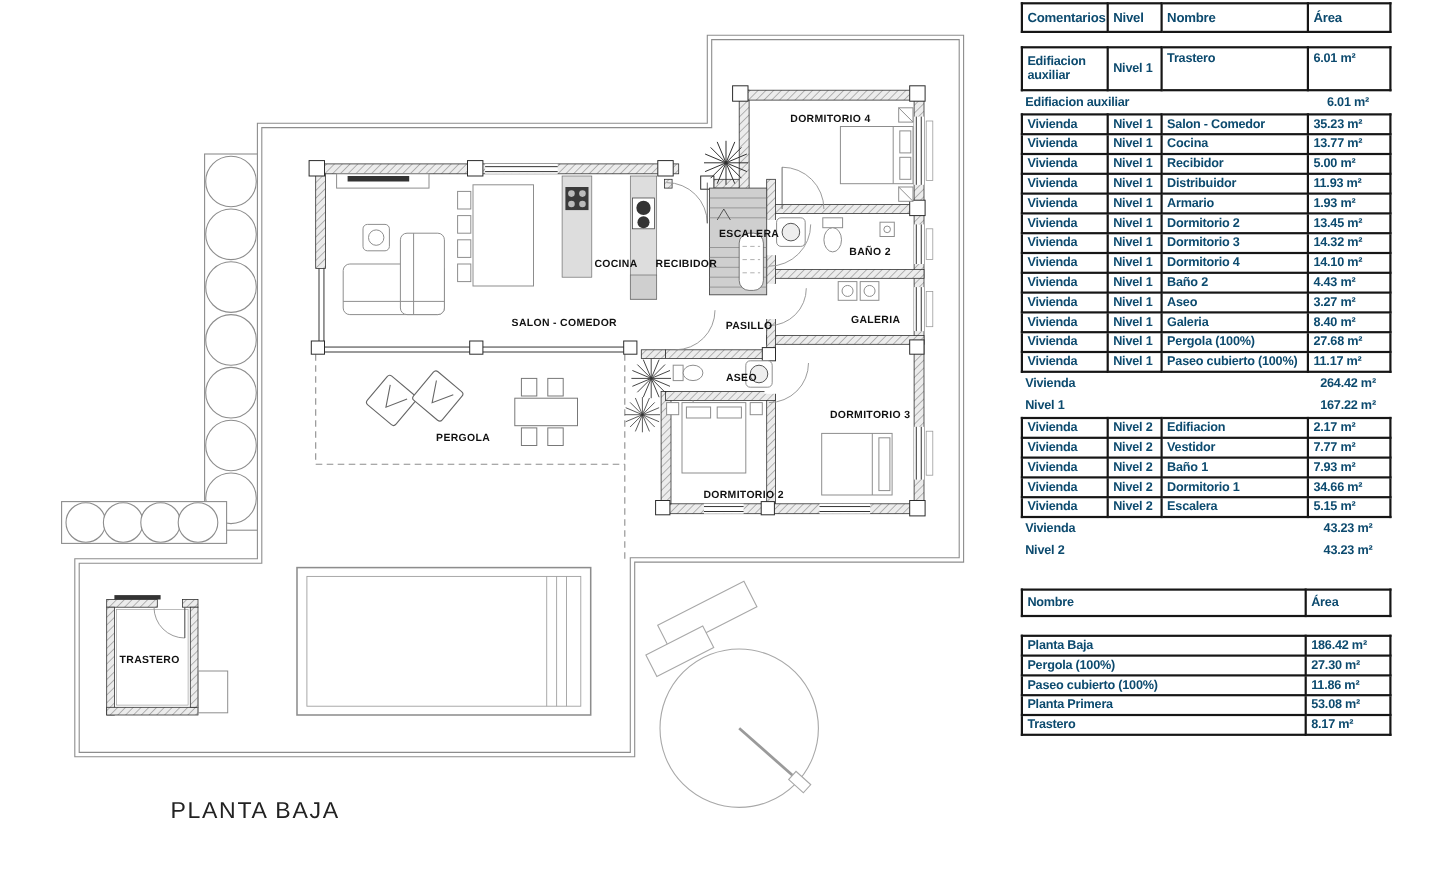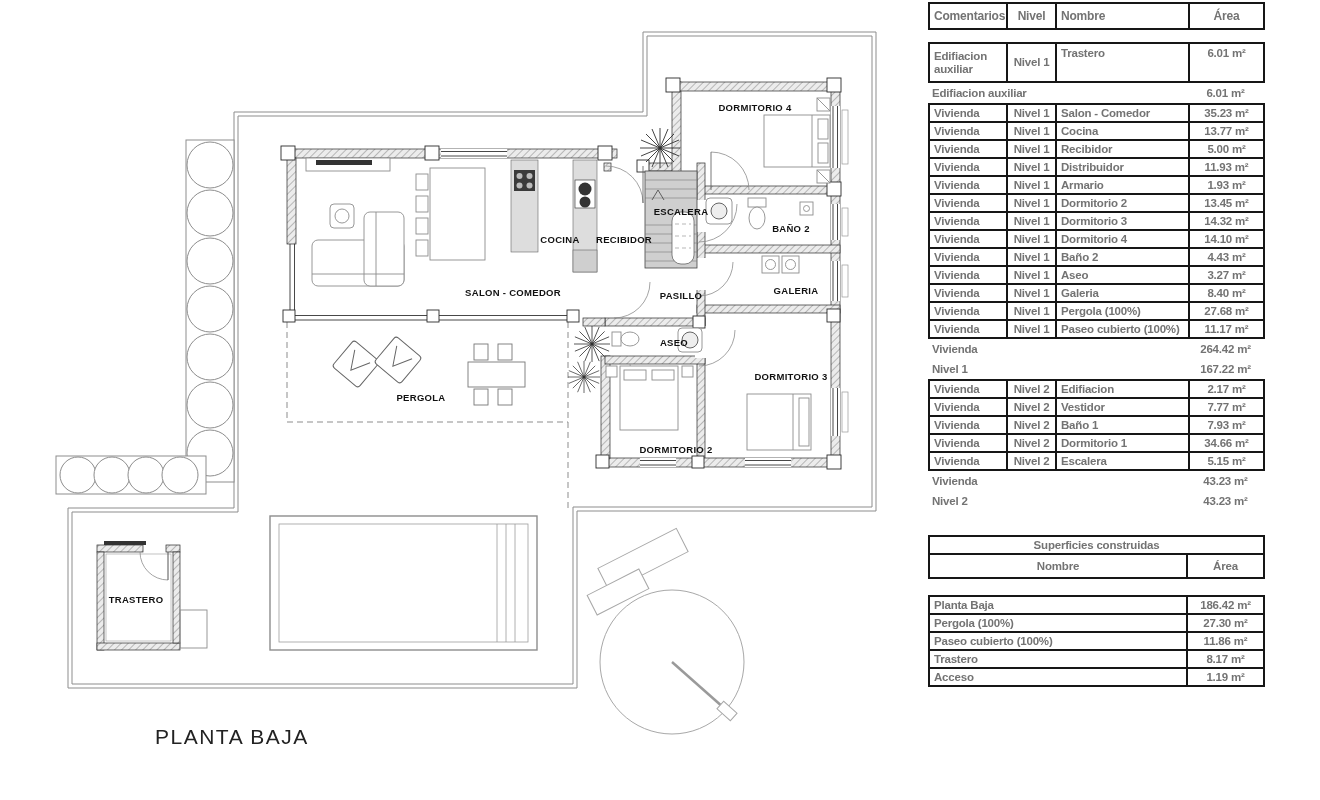--- a/index.html
+++ b/index.html
@@ -2,27 +2,27 @@
 <html><head>
 <meta charset="utf-8">
 <style>
   html,body{margin:0;padding:0;background:#fff;}
   .stage{position:relative;width:1320px;height:800px;background:#fff;overflow:hidden;
          font-family:"Liberation Sans",sans-serif;}
   svg text{font-family:"Liberation Sans",sans-serif;font-weight:bold;font-size:9.5px;
            fill:#111;letter-spacing:.3px;}
   svg text.big{font-size:21px;font-weight:normal;letter-spacing:1.5px;fill:#222;}
 
-  .rightpanel{position:absolute;left:928px;top:2px;width:335px;color:#737373;}
+  .rightpanel{position:absolute;left:928px;top:2px;width:335px;color:#0c4a6e;}
   table.g{border-collapse:collapse;width:335px;table-layout:fixed;}
   table.g td{border:2px solid #161616;font-size:11.5px;font-weight:bold;
              padding:0 4px;height:16px;line-height:1.05;letter-spacing:-0.2px;
              overflow:hidden;white-space:nowrap;}
   table.g tr.tall td{height:34px;white-space:normal;}
-  table.g td.c{text-align:center;}
+  table.g td.c{}
   table.hdr td{height:24px;font-size:12px;}
   .tgap{height:12px;}
   .sgap{height:16px;}
   .subrow{display:flex;height:20px;align-items:center;font-weight:bold;
           font-size:11.5px;letter-spacing:-0.2px;}
   .subrow .lbl{flex:0 0 256px;padding-left:4px;}
   .subrow .sv{flex:1;text-align:center;}
   .tbl2{margin-top:24px;}
   .title-cell{text-align:center;font-size:13.5px;height:26px;}
 </style>
@@ -517,23 +517,20 @@
   </div>
 
   <div class="tbl2">
     <table class="g">
           <colgroup>
             <col style="width:258px">
             <col style="width:77px">
           </colgroup>
       <tbody>
       <tr>
-        <td colspan="2" class="title-cell">Superficies construidas</td>
-      </tr>
-      <tr>
         <td class="c" style="height:22px">Nombre</td>
         <td class="c" style="height:22px">Área</td>
       </tr>
       </tbody>
     </table>
     <div class="sgap"></div>
     <table class="g">
           <colgroup>
             <col style="width:258px">
             <col style="width:77px">
@@ -545,25 +542,25 @@
             </tr>
       <tr>
               <td>Pergola (100%)</td>
               <td class="c">27.30 m²</td>
             </tr>
       <tr>
               <td>Paseo cubierto (100%)</td>
               <td class="c">11.86 m²</td>
             </tr>
       <tr>
+              <td>Planta Primera</td>
+              <td class="c">53.08 m²</td>
+            </tr>
+      <tr>
               <td>Trastero</td>
               <td class="c">8.17 m²</td>
-            </tr>
-      <tr>
-              <td>Acceso</td>
-              <td class="c">1.19 m²</td>
             </tr>
       </tbody>
     </table>
   </div>
 
 </div>
 </div>
 
 </body></html>

